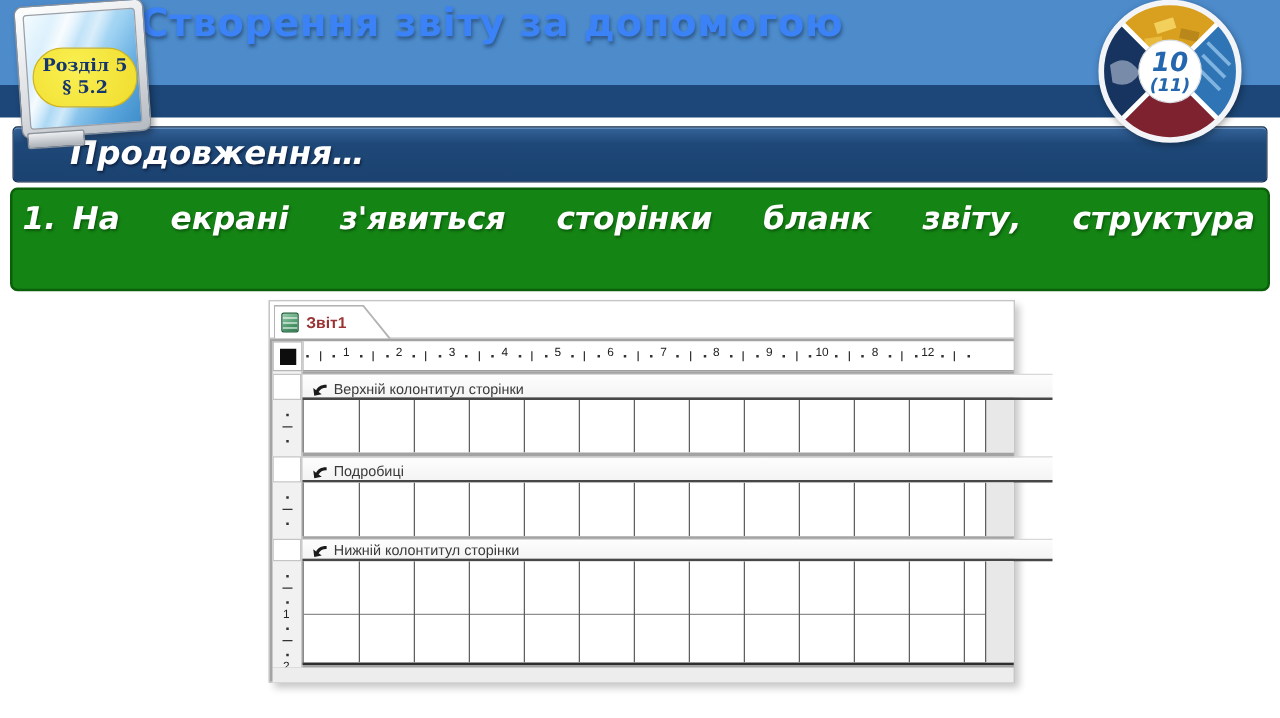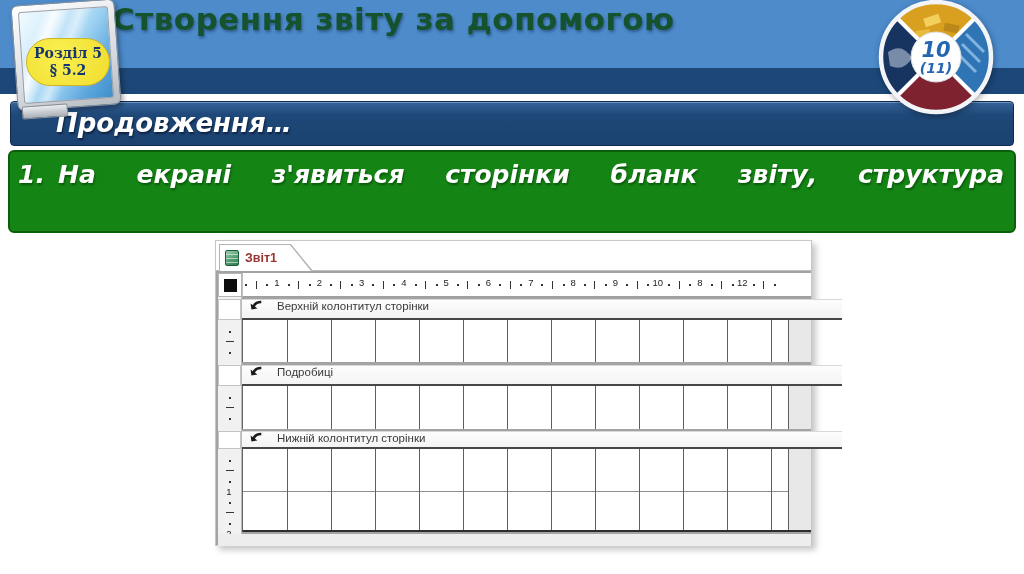--- a/index.html
+++ b/index.html
@@ -4,21 +4,21 @@
 <style>
   * { margin:0; padding:0; box-sizing:border-box; }
   html,body { width:1024px; height:574px; overflow:hidden; background:#fff;
               font-family:"Liberation Sans", sans-serif; }
   .slide { position:relative; width:1024px; height:574px; background:#fff; }
 
   
   .band-top  { position:absolute; left:0; top:0; width:1024px; height:68px; background:#4d8bcb; }
   .band-navy { position:absolute; left:0; top:68px; width:1024px; height:26px; background:#1c4778; }
 
-  .title { position:absolute; left:112px; top:1px; width:770px; color:#14532d;
+  .title { position:absolute; left:112px; top:1px; width:770px; color:#3b82f6;
            font:700 31px/37px "DejaVu Sans", sans-serif; letter-spacing:.5px;
            text-shadow:1px 2px 3px rgba(10,30,60,.45); }
 
   
   .monitor { position:absolute; left:6px; top:2px; width:120px; height:122px; z-index:5;font-weight:bold; }
   .mon-frame { position:absolute; left:8px; top:0; width:104px; height:106px;
                background:linear-gradient(160deg,#ffffff,#d9dce0 60%,#b4bac1);
                border:1px solid #8a9098; border-radius:7px; transform:rotate(-4deg);
                box-shadow:2px 3px 5px rgba(0,0,0,.35); }
   .mon-screen { position:absolute; inset:6px; border-radius:3px; border:1px solid #9aa0a8;
@@ -95,21 +95,21 @@
   .vcell { position:absolute; left:0; width:23px; background:#fff; border:1px solid #c4c4c4; }
   .vdot  { position:absolute; left:11px; width:2px; height:2px; background:#333; }
   .vdash { position:absolute; left:8px; width:8px; height:1px; background:#333; }
   .vnum  { position:absolute; left:0; width:22px; text-align:center;
            font:9.5px "Liberation Sans", sans-serif; color:#222; }
 
   .workarea { position:absolute; left:26px; top:0; width:569px; height:250px; }
   .sec-bar { position:absolute; left:0; width:600px;
              background:linear-gradient(#fdfdfd,#f4f4f4);
              border-top:1px solid #d8d8d8; border-bottom:2px solid #474747;
-             display:flex; align-items:flex-start; gap:15px; padding-left:8px; }
+             display:flex; align-items:flex-end; gap:5px; padding-left:8px; }
   .sec-label { font:11.5px "Liberation Sans", sans-serif; color:#3a3a3a; }
   .grid-band { position:absolute; left:0; width:569px; background:#fff;
                border-left:1px solid #636363; overflow:hidden; }
   .grid-margin { position:absolute; right:0; top:0; bottom:0; width:23px; background:#e8e8e8; }
   .vline { position:absolute; top:0; bottom:0; width:1px; background:#5f5f5f; }
   .midline { position:absolute; left:0; top:42px; width:546px; height:1px; background:#8e8e8e; }
   .bottom-strip { position:absolute; left:2px; top:237px; width:593px; height:12px; background:#ededed; }
 </style>
 </head>
 <body>

